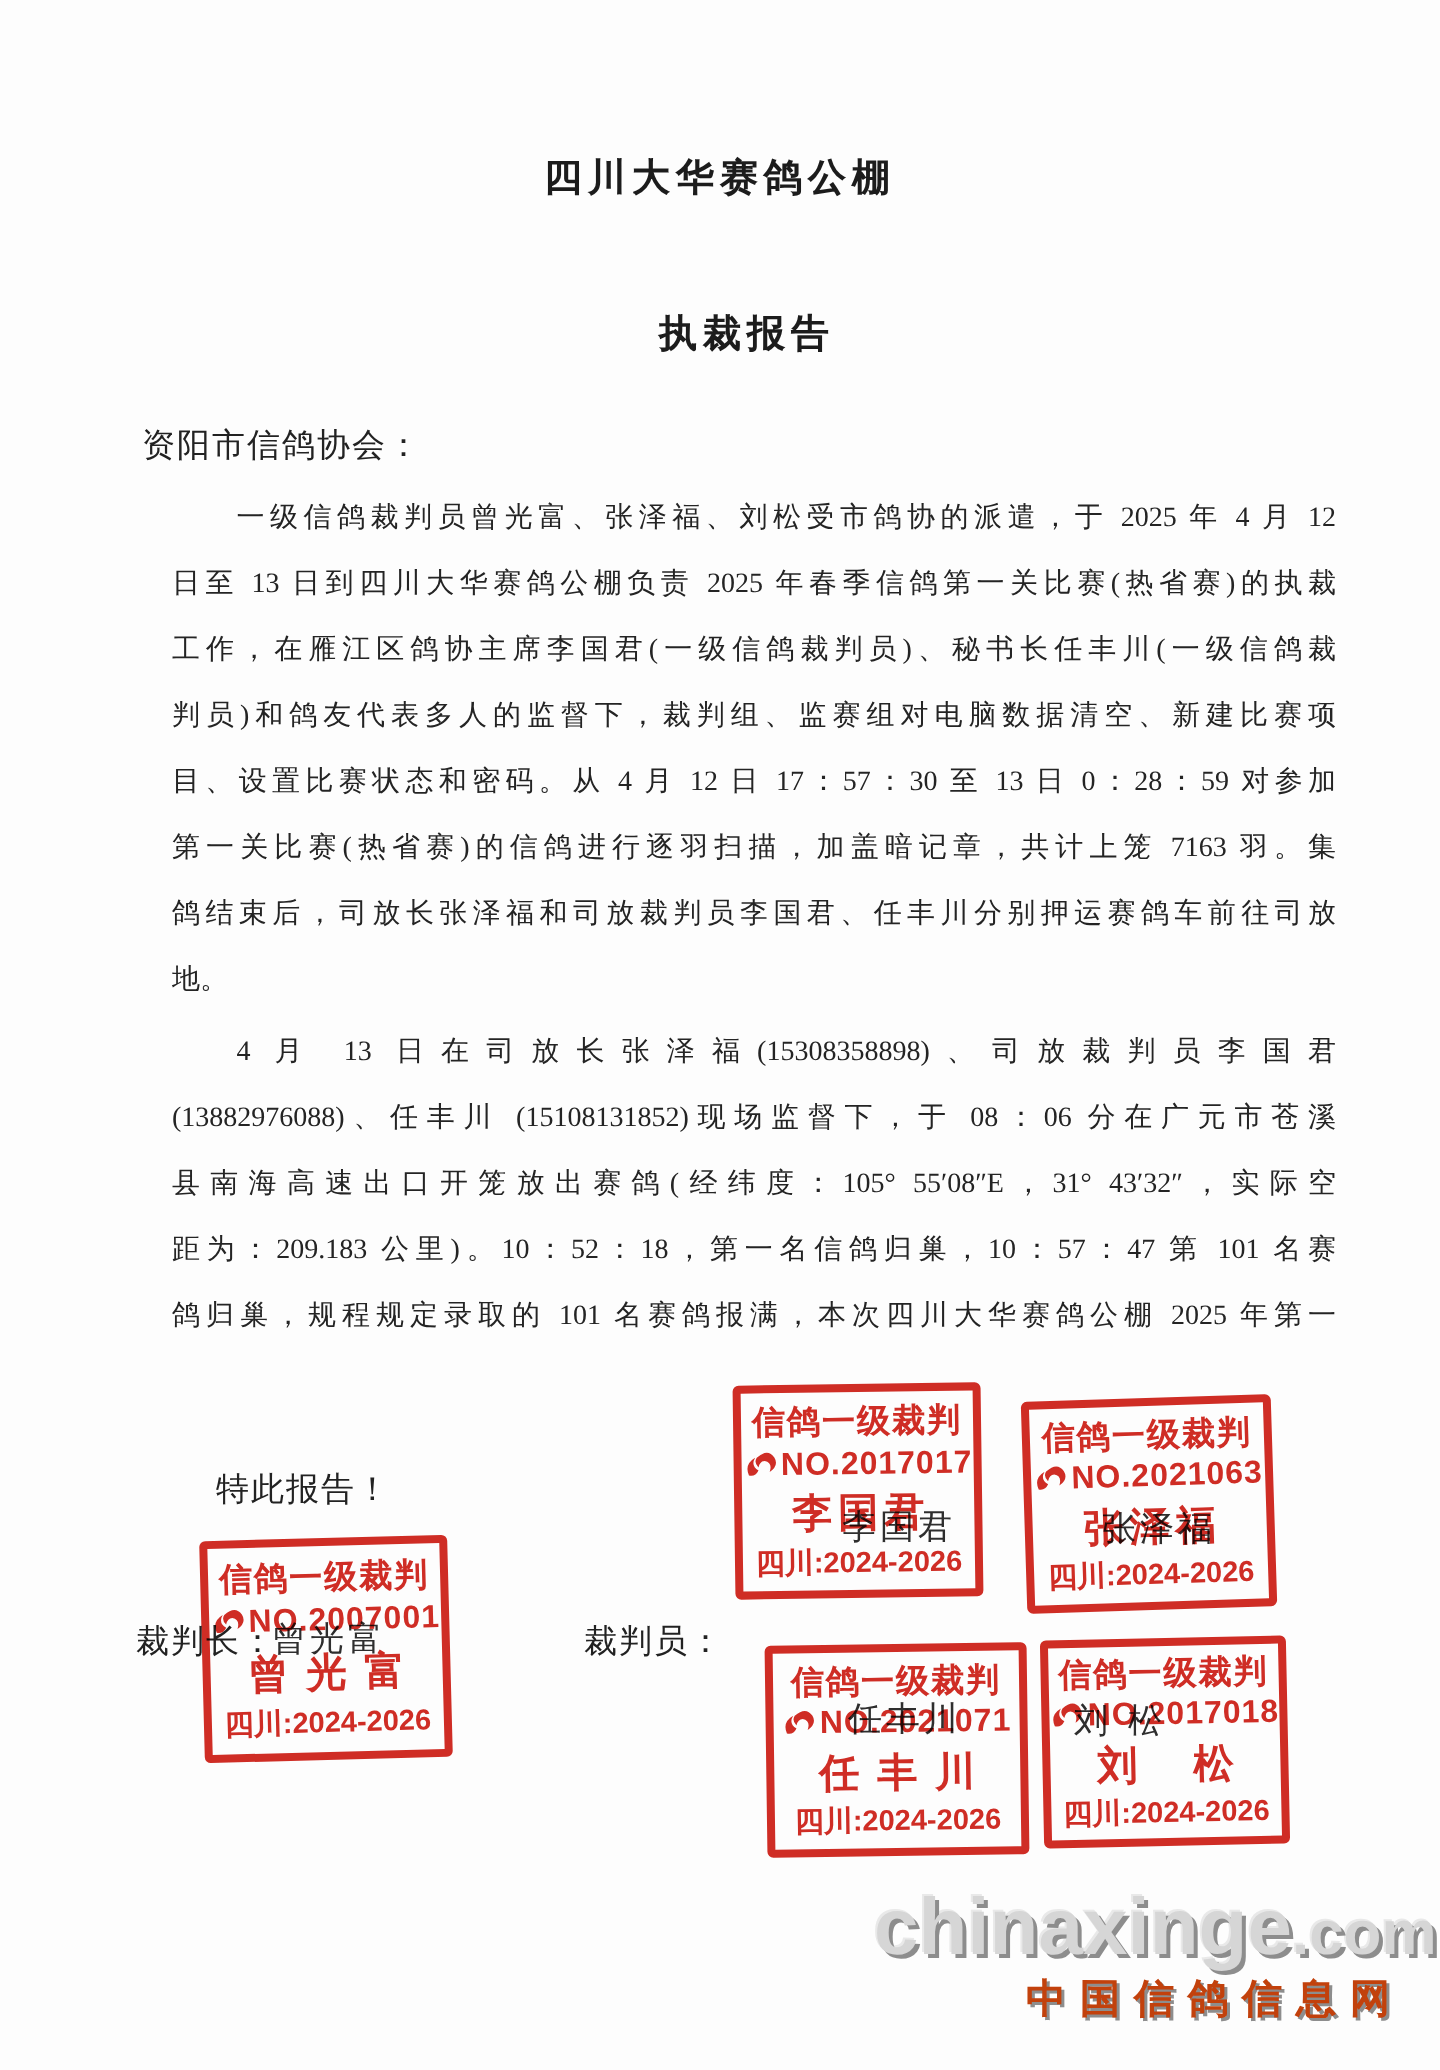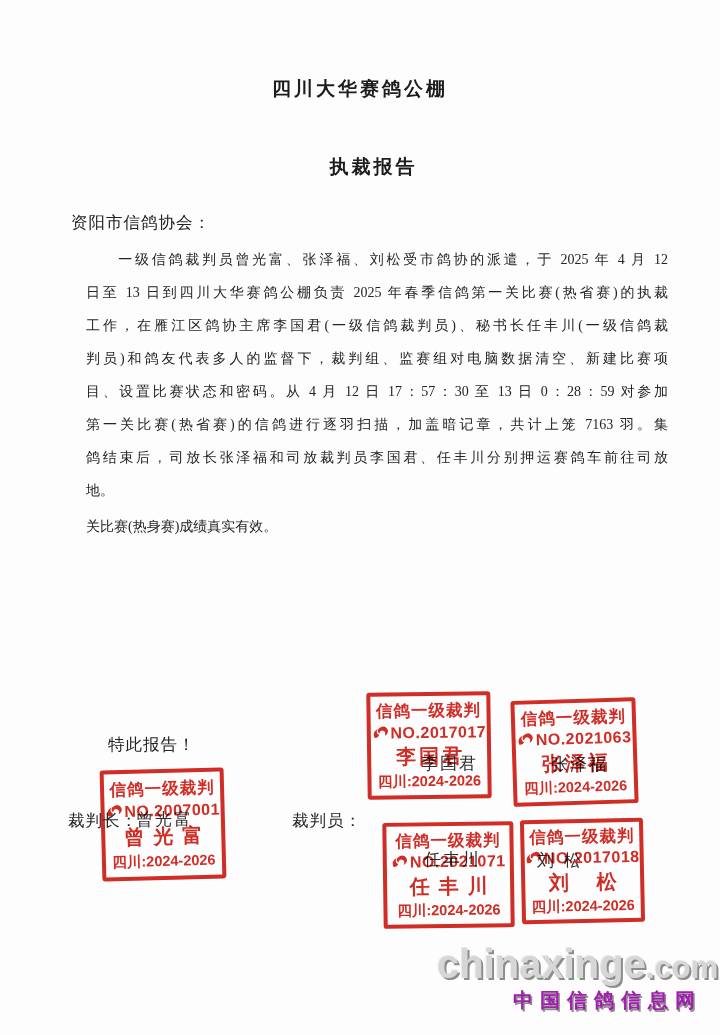--- a/index.html
+++ b/index.html
@@ -116,21 +116,21 @@
     font-weight:bold; font-size:40px; line-height:1;
     color:var(--wm-light);
     text-shadow:2px 2px 0 var(--wm-dark), -1px -1px 0 #e9e9e9;
     letter-spacing:0px; white-space:nowrap;
   }
   .wm-1 .tld { font-size:31px; }
   .wm-2 {
     position:absolute; left:513px; top:988px;
     font-family:"Liberation Sans","DejaVu Sans",sans-serif;
     font-weight:bold; font-size:20px; line-height:1.2;
-    color:#a21caf;
+    color:#c2410c;
     text-shadow:1.5px 1.5px 0 var(--wm-dark);
     letter-spacing:7px; white-space:nowrap;
   }
 </style>
 </head>
 <body>
 
 <div class="page">
 
   <div class="title-line t1">四川大华赛鸽公棚</div>
@@ -143,21 +143,25 @@
 日至 13 日到四川大华赛鸽公棚负责 2025 年春季信鸽第一关比赛(热省赛)的执裁
 工作，在雁江区鸽协主席李国君(一级信鸽裁判员)、秘书长任丰川(一级信鸽裁
 判员)和鸽友代表多人的监督下，裁判组、监赛组对电脑数据清空、新建比赛项
 目、设置比赛状态和密码。从 4 月 12 日 17：57：30 至 13 日 0：28：59 对参加
 第一关比赛(热省赛)的信鸽进行逐羽扫描，加盖暗记章，共计上笼 7163 羽。集
 鸽结束后，司放长张泽福和司放裁判员李国君、任丰川分别押运赛鸽车前往司放</div>
     <div class="para-last">地。</div>
   </div>
 
   <div class="para p2">
-    <div class="para-last">关比赛(热身赛)成绩真实有效。</div>
+    <div class="para-body">4 月 13 日在司放长张泽福(15308358898)、司放裁判员李国君
+(13882976088)、任丰川 (15108131852)现场监督下，于 08：06 分在广元市苍溪
+县南海高速出口开笼放出赛鸽(经纬度：105° 55′08″E，31° 43′32″，实际空
+距为：209.183 公里)。10：52：18，第一名信鸽归巢，10：57：47 第 101 名赛
+鸽归巢，规程规定录取的 101 名赛鸽报满，本次四川大华赛鸽公棚 2025 年第一</div>
   </div>
 
   <div class="closing">特此报告！</div>
 
   <div class="sig-label sig-chief">裁判长：</div>
   <div class="sig-label sig-ref">裁判员：</div>
 
   <div class="signed-name sn1">李国君</div>
   <div class="signed-name sn2">张泽福</div>
   <div class="signed-name sn3">曾光富</div>

